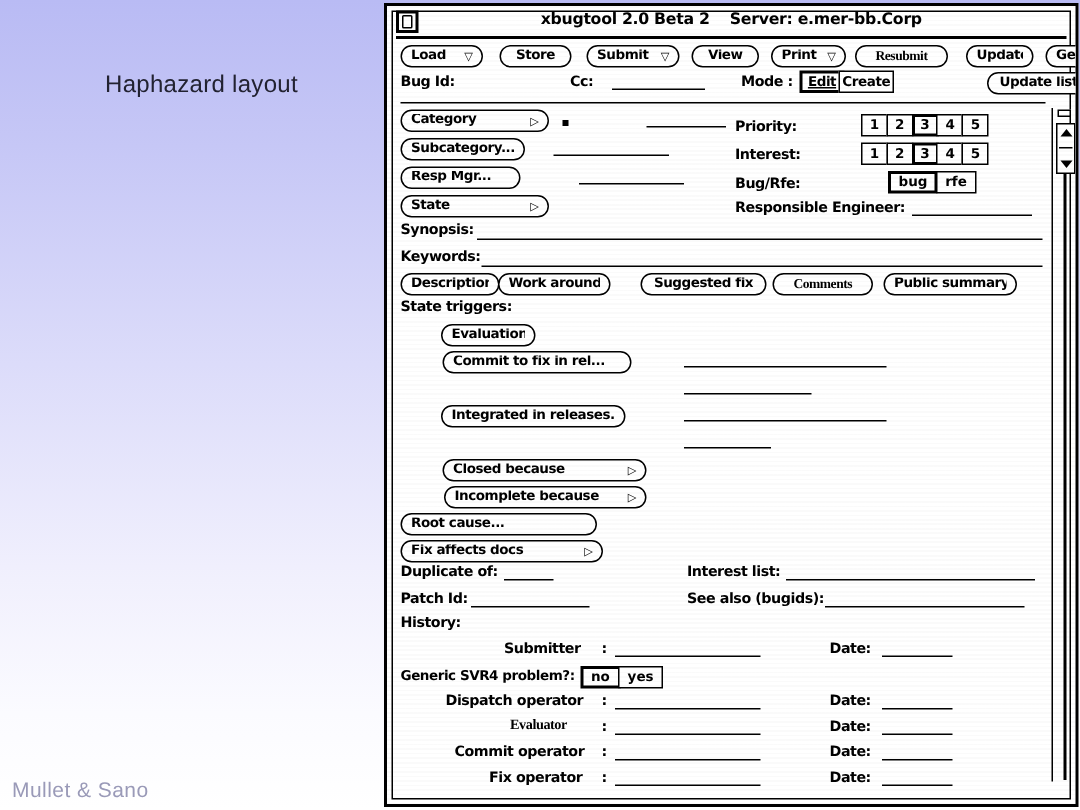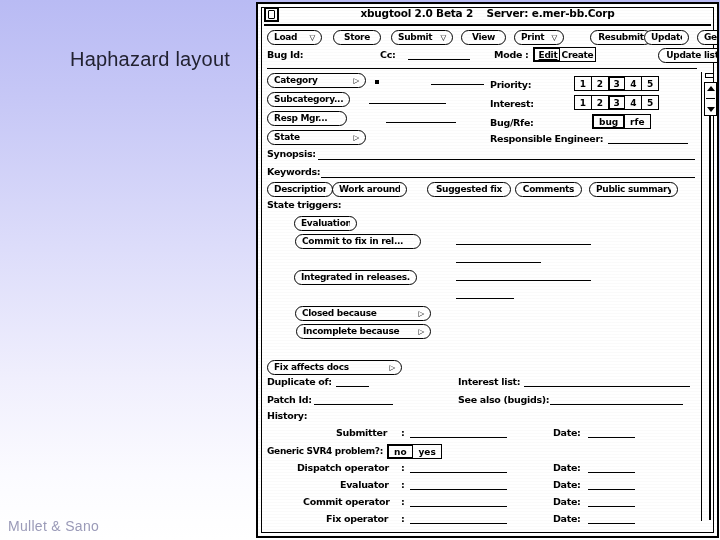--- a/index.html
+++ b/index.html
@@ -6,21 +6,21 @@
   html,body{margin:0;padding:0;}
   body{
     width:720px;height:540px;overflow:hidden;
     font-family:"Liberation Sans", sans-serif;
     background:linear-gradient(180deg,#b9bbf4 0%,#c6c7f6 18%,#dcdcfa 45%,#f0effd 70%,#fbfbff 88%,#ffffff 100%);
     position:relative;
   }
   
   #slide-title{
     position:absolute;left:70px;top:48px;width:180px;
-    font-size:20px;color:#222231;letter-spacing:.2px;white-space:nowrap;
+    font-size:16px;color:#222231;letter-spacing:.2px;white-space:nowrap;
   }
   #credit{
     position:absolute;left:8px;top:518px;
     font-size:14px;color:#9a9ab8;letter-spacing:.3px;
   }
   
   #app-window{
     position:absolute;left:256px;top:2px;width:463px;height:536px;
     background:#ffffff;color:#000;
     font-family:"DejaVu Sans", sans-serif;
@@ -141,21 +141,21 @@
     <span class="lbl">Submit</span>
     <span class="mk">▽</span>
   </div>
   <div class="ol center" style="left:203px;top:26px;width:45px;">
     <span class="lbl" style="text-align:center">View</span>
   </div>
   <div class="ol" style="left:256px;top:26px;width:50px;">
     <span class="lbl">Print</span>
     <span class="mk">▽</span>
   </div>
-  <div class="ol center" style="left:332px;top:26px;width:62px;">
+  <div class="ol center" style="left:312px;top:26px;width:62px;font-family:Liberation Serif, serif;">
     <span class="lbl" style="text-align:center">Resubmit</span>
   </div>
   <div class="ol center" style="left:386px;top:26px;width:45px;">
     <span class="lbl" style="text-align:center">Update</span>
   </div>
   <div class="ol" style="left:439px;top:26px;width:62px;">
     <span class="lbl">Gen. Help</span>
 
   </div>
 
@@ -234,21 +234,21 @@
 
   <div class="ol center" style="left:9px;top:178px;width:66px;">
     <span class="lbl" style="text-align:center">Description</span>
   </div>
   <div class="ol center" style="left:74px;top:178px;width:75px;">
     <span class="lbl" style="text-align:center">Work around</span>
   </div>
   <div class="ol center" style="left:169px;top:178px;width:84px;">
     <span class="lbl" style="text-align:center">Suggested fix</span>
   </div>
-  <div class="ol center" style="left:257px;top:178px;width:67px;">
+  <div class="ol center" style="left:257px;top:178px;width:67px;font-family:Liberation Serif, serif;">
     <span class="lbl" style="text-align:center">Comments</span>
   </div>
   <div class="ol center" style="left:331px;top:178px;width:89px;">
     <span class="lbl" style="text-align:center">Public summary</span>
   </div>
 
   <div class="lab" style="left:9px;top:195px;">State triggers:</div>
 
   <div class="ol center" style="left:36px;top:212px;width:63px;">
     <span class="lbl" style="text-align:center">Evaluation</span>
@@ -270,20 +270,23 @@
 
   <div class="ol" style="left:37px;top:302px;width:136px;">
     <span class="lbl">Closed because</span>
     <span class="mk">▷</span>
   </div>
   <div class="ol" style="left:38px;top:320px;width:135px;">
     <span class="lbl">Incomplete because</span>
     <span class="mk">▷</span>
   </div>
 
+  <div class="ol" style="left:9px;top:338px;width:131px;">
+    <span class="lbl">Root cause...</span>
+  </div>
   <div class="ol" style="left:9px;top:356px;width:135px;">
     <span class="lbl">Fix affects docs</span>
     <span class="mk">▷</span>
   </div>
 
   <div class="lab" style="left:9px;top:372px;">Duplicate of:</div>
   <div class="line" style="left:78px;top:382px;width:33px;"></div>
 
   <div class="lab" style="left:9px;top:390px;">Patch Id:</div>
   <div class="line" style="left:56px;top:400px;width:79px;"></div>
@@ -307,21 +310,21 @@
       <div class="cell sel">no</div>
       <div class="cell">yes</div>
     </div>
 
   <div class="lab" style="left:39px;top:458px;">Dispatch operator</div>
   <div class="colon" style="left:143px;top:458px;">:</div>
   <div class="line" style="left:152px;top:468px;width:97px;"></div>
   <div class="lab" style="left:295px;top:458px;">Date:</div>
   <div class="line" style="left:330px;top:468px;width:47px;"></div>
 
-  <div class="lab" style="left:82px;top:475px;">Evaluator</div>
+  <div class="lab" style="left:82px;top:475px;font-family:Liberation Serif, serif;">Evaluator</div>
   <div class="colon" style="left:143px;top:475px;">:</div>
   <div class="line" style="left:152px;top:485px;width:97px;"></div>
   <div class="lab" style="left:295px;top:475px;">Date:</div>
   <div class="line" style="left:330px;top:485px;width:47px;"></div>
 
   <div class="lab" style="left:45px;top:492px;">Commit operator</div>
   <div class="colon" style="left:143px;top:492px;">:</div>
   <div class="line" style="left:152px;top:502px;width:97px;"></div>
   <div class="lab" style="left:295px;top:492px;">Date:</div>
   <div class="line" style="left:330px;top:502px;width:47px;"></div>

